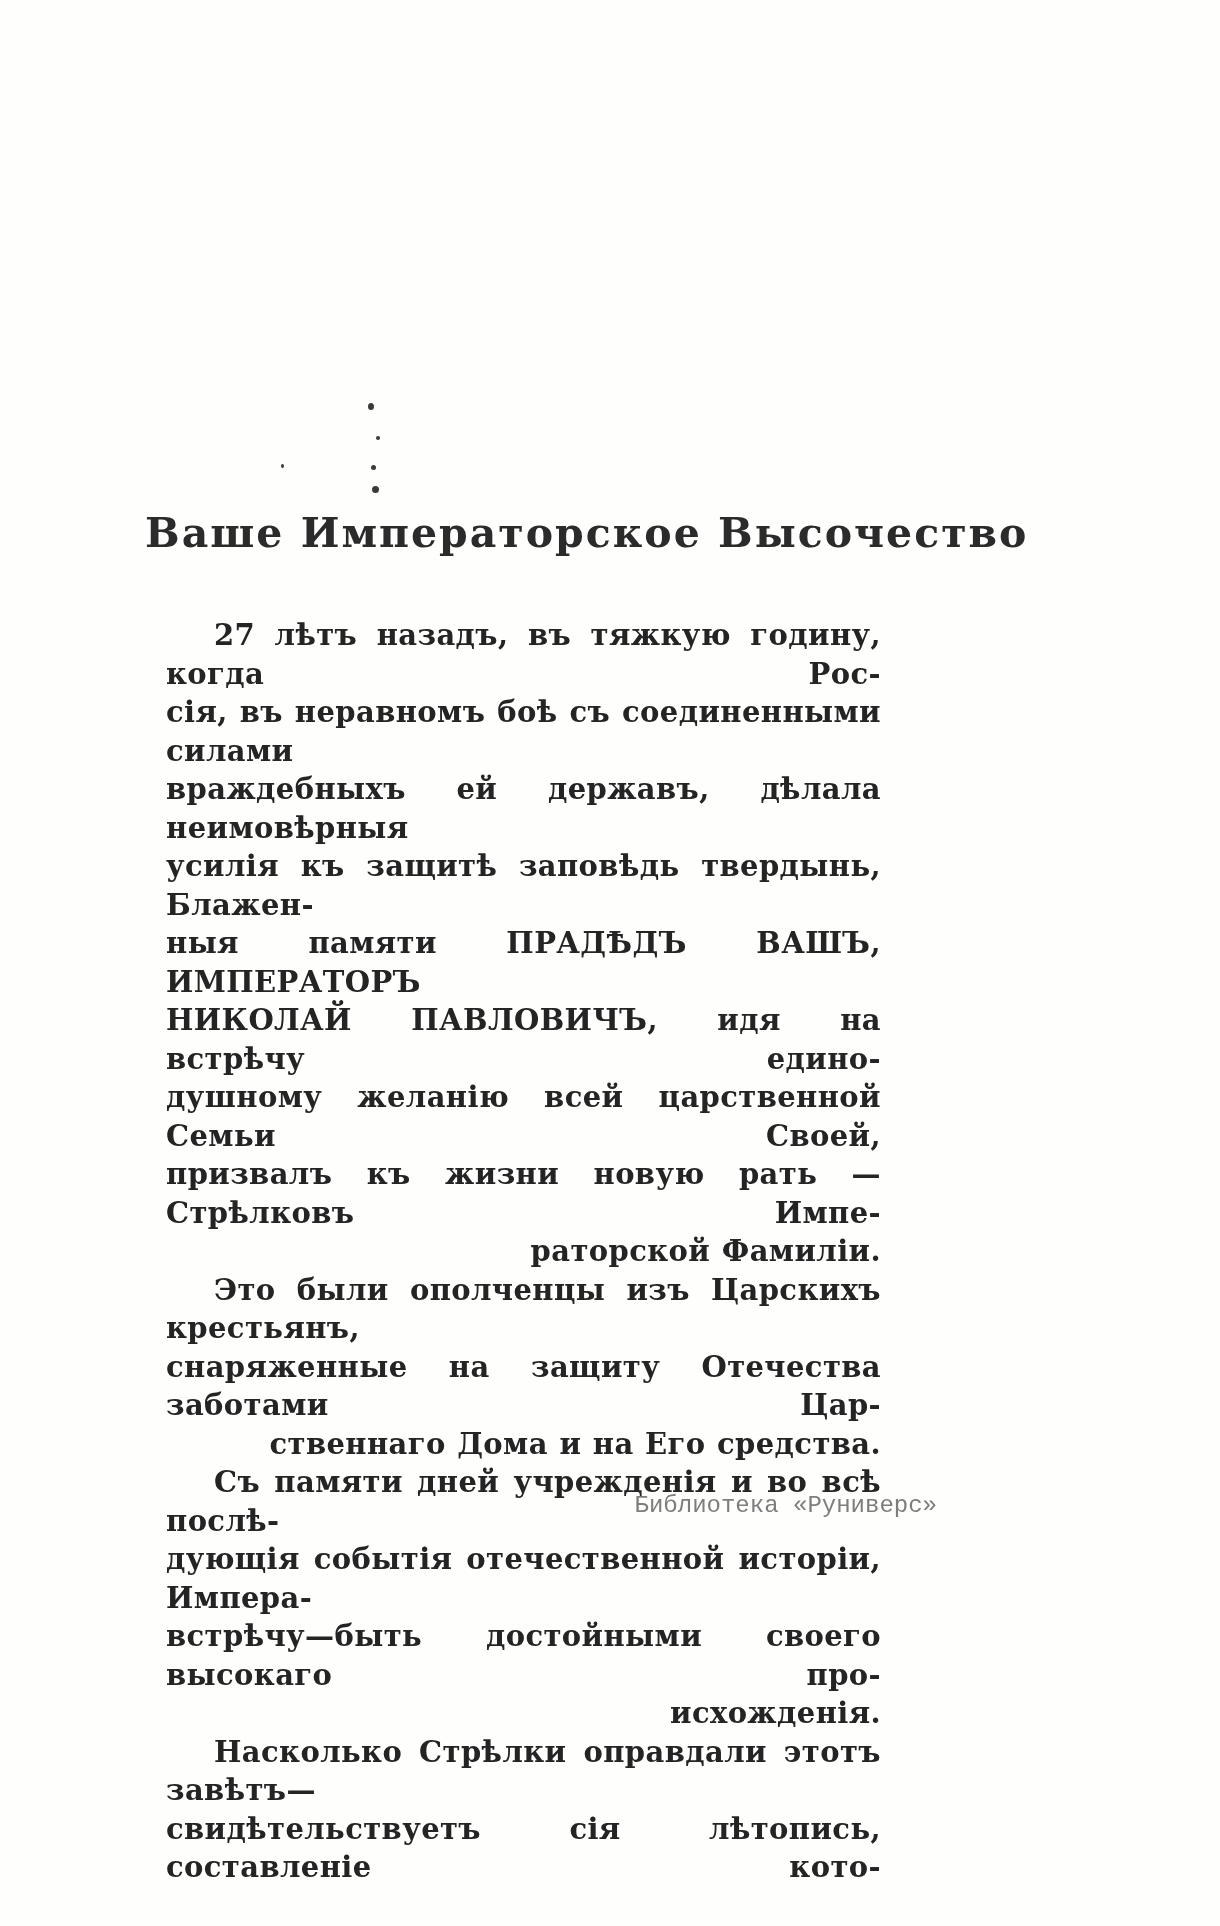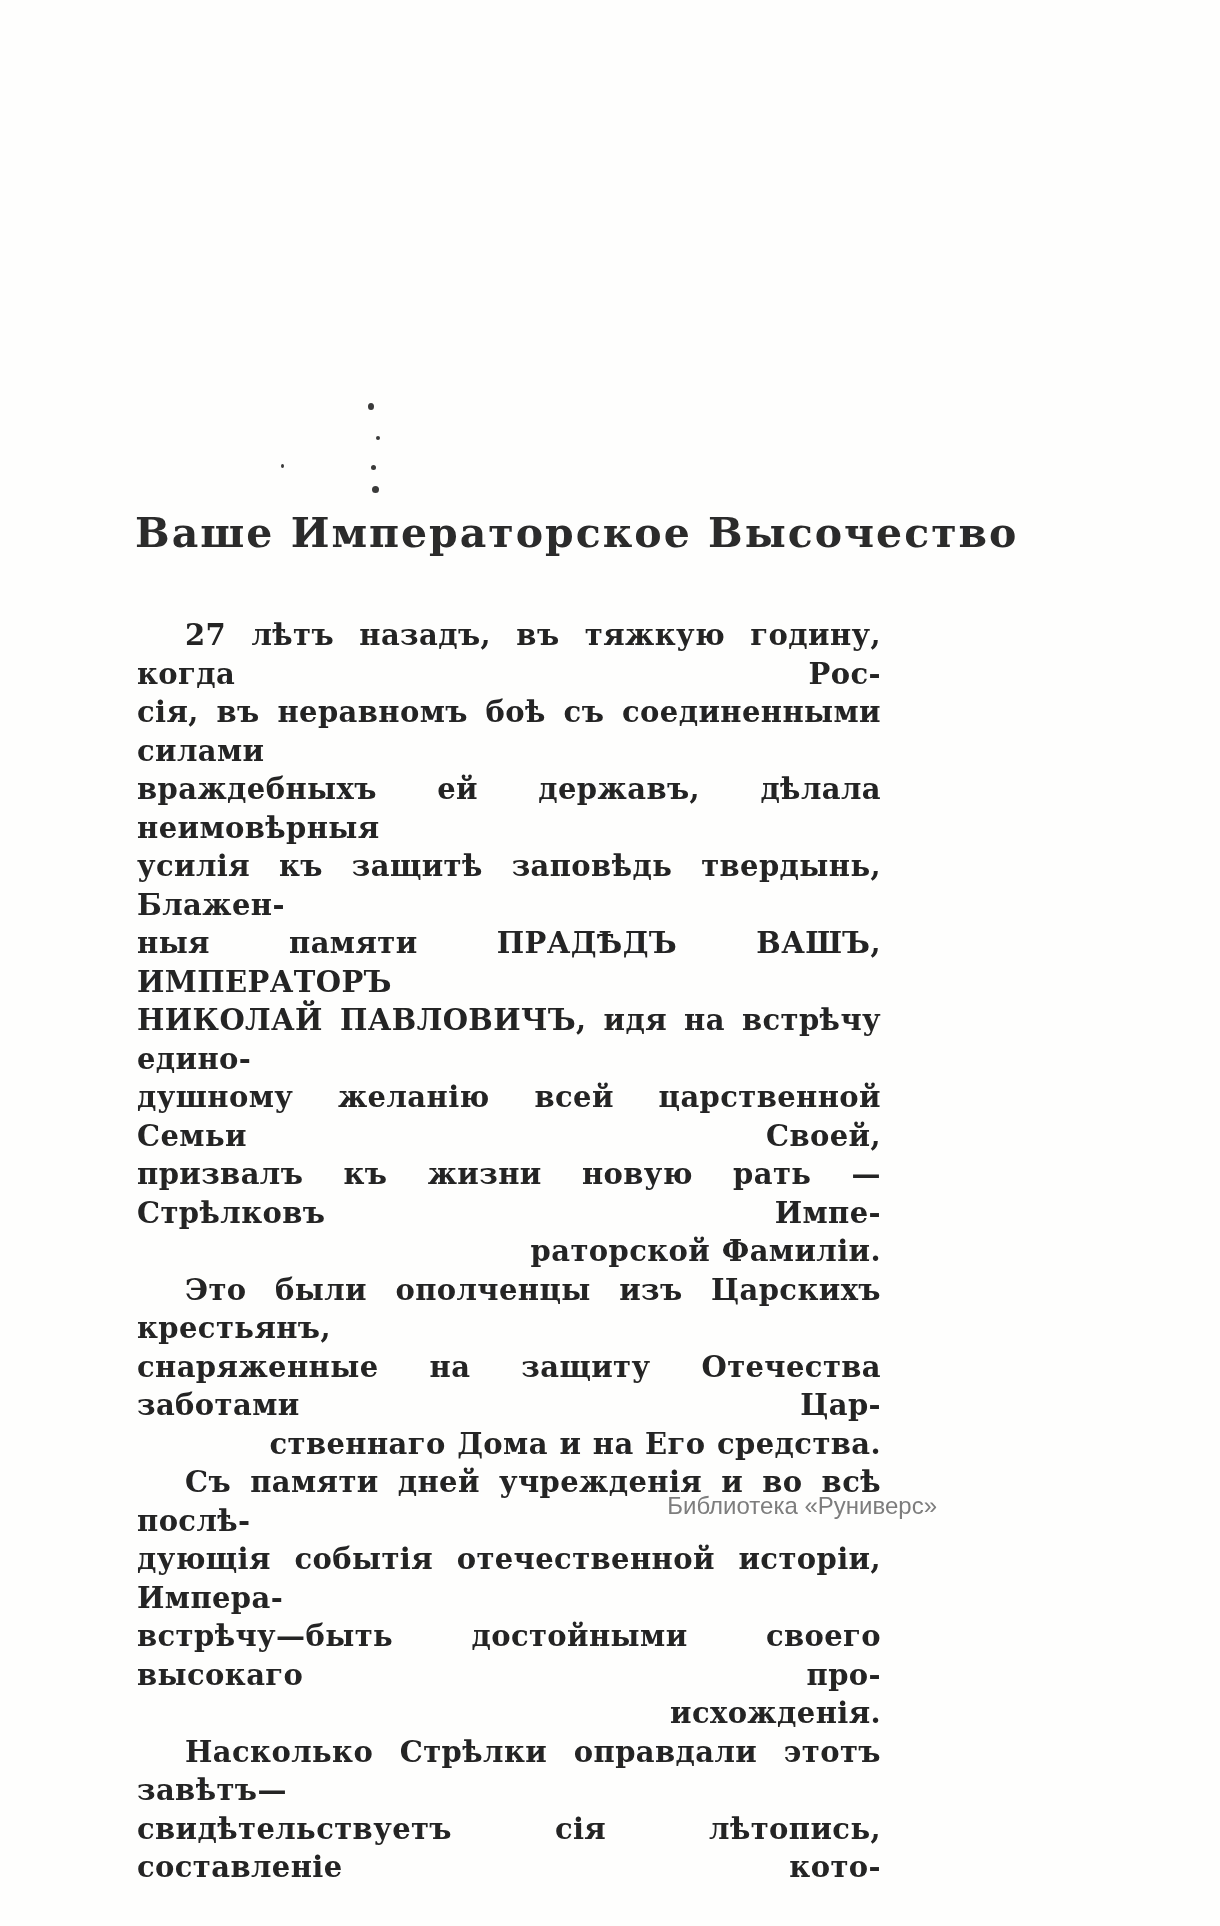--- a/index.html
+++ b/index.html
@@ -9,40 +9,41 @@
     position:relative;
     font-family:"DejaVu Serif", serif;
     overflow:hidden;
   }
   .scan-page{
     position:absolute;inset:0;
     background:#fefefdff;
   }
   .book-title{
     position:absolute;
-    left:135px;top:482px;width:748px;
+    left:145px;top:482px;width:748px;
     text-align:center;
     font-size:41px;
     font-weight:bold;
     letter-spacing:2px;
     color:#2b2b2b;
     white-space:nowrap;
   }
   .text-block{
     position:absolute;
     left:137px;top:616px;width:744px;
     color:#242424;
   }
   .line{
     font-size:29px;
     line-height:38.5px;
     font-weight:bold;
     letter-spacing:0.4px;
     word-spacing:1px;
     white-space:normal;
+    margin-left:29px;
   }
   .line.j{
     text-align:justify;
     text-align-last:justify;
   }
   .line.last{
     text-align:right;
   }
   .line.first{
     text-indent:48px;
@@ -53,21 +54,21 @@
     border-radius:50%;
   }
   .speck.s1{left:368px;top:403px;width:6px;height:7px;}
   .speck.s2{left:376px;top:436px;width:4px;height:4px;}
   .speck.s3{left:281px;top:464px;width:3px;height:4px;}
   .speck.s4{left:371px;top:465px;width:5px;height:5px;}
   .speck.s5{left:372px;top:486px;width:7px;height:7px;}
   .watermark{
     position:absolute;
     right:283px;top:1492px;
-    font-family:Liberation Sans, sans-serif;
+    font-family:Liberation Mono, monospace;
     font-size:24px;
     color:#7d7d7d;
     white-space:nowrap;
   }
 </style>
 </head>
 <body>
 
 <div class="scan-page">
 

